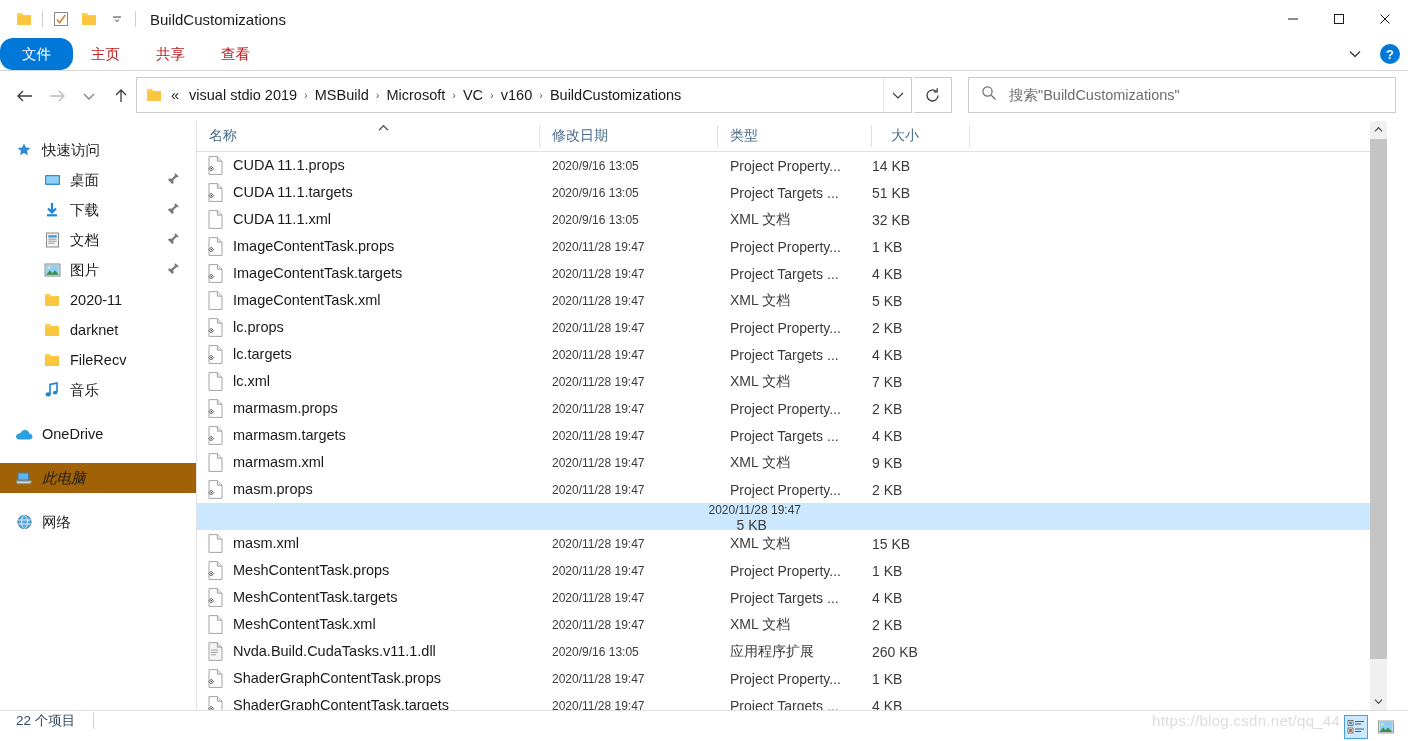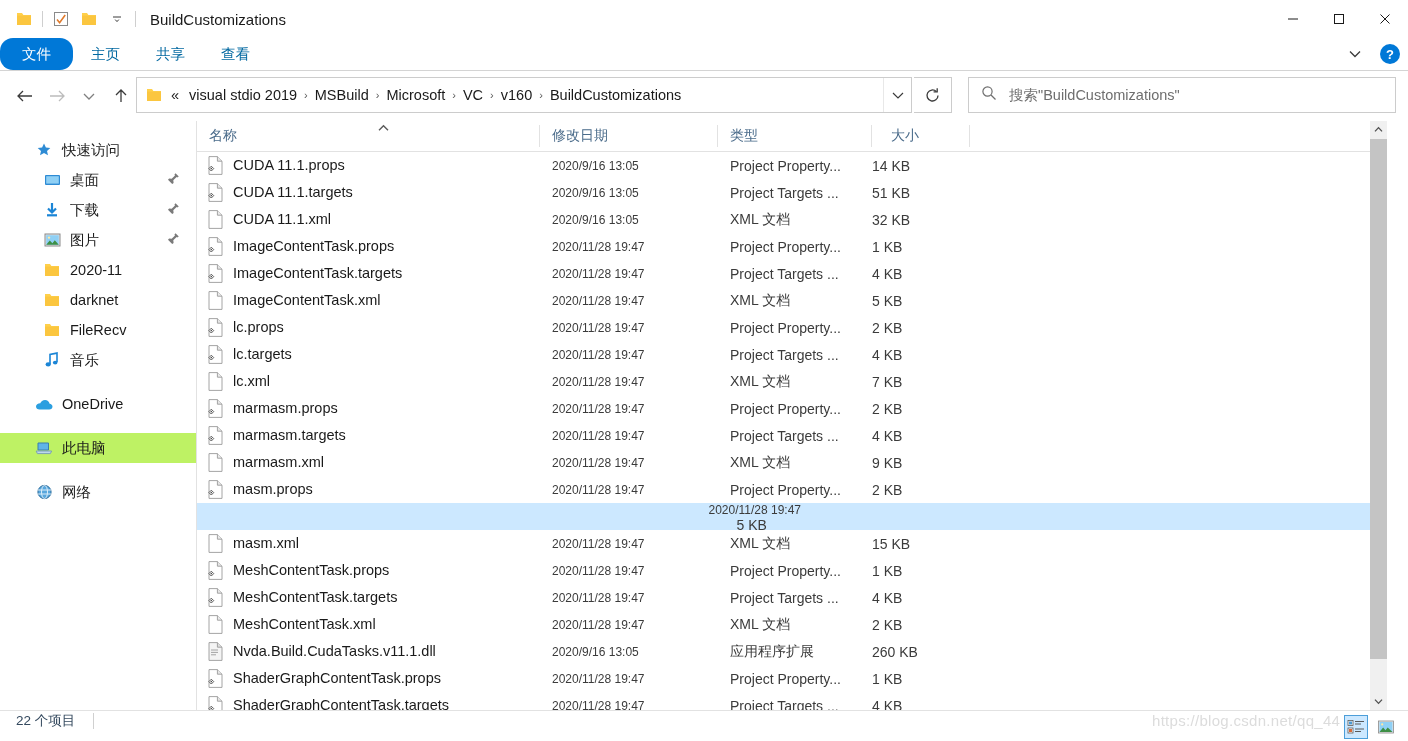--- a/index.html
+++ b/index.html
@@ -31,21 +31,21 @@
     background:transparent;
   }
 
   
   .ribbonbar {
     position:absolute; top:38px; left:0; width:1408px; height:32px;
     background:#ffffff; display:flex; align-items:stretch;
   }
   .tab {
     display:flex; align-items:center; justify-content:center;
-    font-size:14.5px; color:#0369a1; padding:0 18px; height:32px;
+    font-size:14.5px; color:#b91c1c; padding:0 18px; height:32px;
     white-space:nowrap;
   }
   .tab.file {
     background:#0078d7; color:#ffffff; min-width:72px; padding:0 22px; font-size:14.5px;border-radius:13px;
   }
   .ribbon-right { position:absolute; right:8px; top:0; height:32px; display:flex; align-items:center; gap:14px; }
   .chev-btn { width:22px; height:22px; display:flex; align-items:center; justify-content:center; }
   .help-btn {
     width:20px; height:20px; border-radius:50%; background:#0078d7;
     color:#fff; font-size:13px; font-weight:bold; display:flex;
@@ -97,23 +97,23 @@
     position:absolute; top:121px; left:0; width:1408px; height:589px; background:#fff;
   }
   .nav-pane {
     position:absolute; left:0; top:0; width:196px; height:589px;
     background:#ffffff; overflow:hidden;
   }
   .nav-item {
     display:flex; align-items:center; height:30px; padding-left:26px;
     font-size:14.5px; color:#1a1a1a; position:relative; white-space:nowrap;
   }
-  .nav-item.root { padding-left:34px; }
+  .nav-item.root { padding-left:14px; }
   .nav-item.child { padding-left:42px; }
-  .nav-item.selected { background:#bef264; }
+  .nav-item.selected { background:#a16207;font-style:italic; }
   .nav-icon { width:20px; height:18px; display:flex; align-items:center; justify-content:center; margin-right:8px; flex-shrink:0; }
   .nav-label { line-height:1; }
   .pin { position:absolute; right:16px; top:7px; width:14px; height:14px; }
   .nav-gap { height:14px; }
 
   .splitter { position:absolute; left:196px; top:0; width:1px; height:589px; background:#e2e2e2; }
 
   
   .list-pane { position:absolute; left:197px; top:0; width:1190px; height:589px; background:#fff; }
 
@@ -365,20 +365,35 @@
             </svg>
         </span>
         <span class="nav-label">下载</span>
         <span class="pin">
           <svg width="14" height="14" viewBox="0 0 14 14">
               <path d="M9.5 1.2l3.3 3.3-1.6 1.1-.6-.6-3.3 3.3.3 2.6L6.2 12 2 7.8l1.1-1.4 2.6.3L9 3.4l-.6-.6z" fill="#7a7a7a"></path>
             </svg>
         </span>
       </div>
 
+      <div class="nav-item child">
+        <span class="nav-icon">
+          <svg width="15" height="16" viewBox="0 0 15 16">
+              <rect x="1.5" y="1" width="12" height="14" fill="#f2f2f2" stroke="#8a8a8a"></rect>
+              <rect x="3.3" y="3.2" width="8.4" height="2.4" fill="#3f9ad8"></rect>
+              <path d="M3.3 7.2h8.4M3.3 9.2h8.4M3.3 11.2h6" stroke="#9a9a9a" stroke-width="1"></path>
+            </svg>
+        </span>
+        <span class="nav-label">文档</span>
+        <span class="pin">
+          <svg width="14" height="14" viewBox="0 0 14 14">
+              <path d="M9.5 1.2l3.3 3.3-1.6 1.1-.6-.6-3.3 3.3.3 2.6L6.2 12 2 7.8l1.1-1.4 2.6.3L9 3.4l-.6-.6z" fill="#7a7a7a"></path>
+            </svg>
+        </span>
+      </div>
 
       <div class="nav-item child">
         <span class="nav-icon">
           <svg width="17" height="14" viewBox="0 0 17 14">
               <rect x="1" y="1" width="15" height="12" fill="#e8e8e8" stroke="#8a8a8a"></rect>
               <rect x="2.2" y="2.2" width="12.6" height="9.6" fill="#8fd0f5"></rect>
               <path d="M2.2 11.8l3.6-4.4 2.6 2.8 2.4-3 4 4.6z" fill="#3e8f45"></path>
               <circle cx="5" cy="4.6" r="1.2" fill="#ffe9a0"></circle>
             </svg>
         </span>

